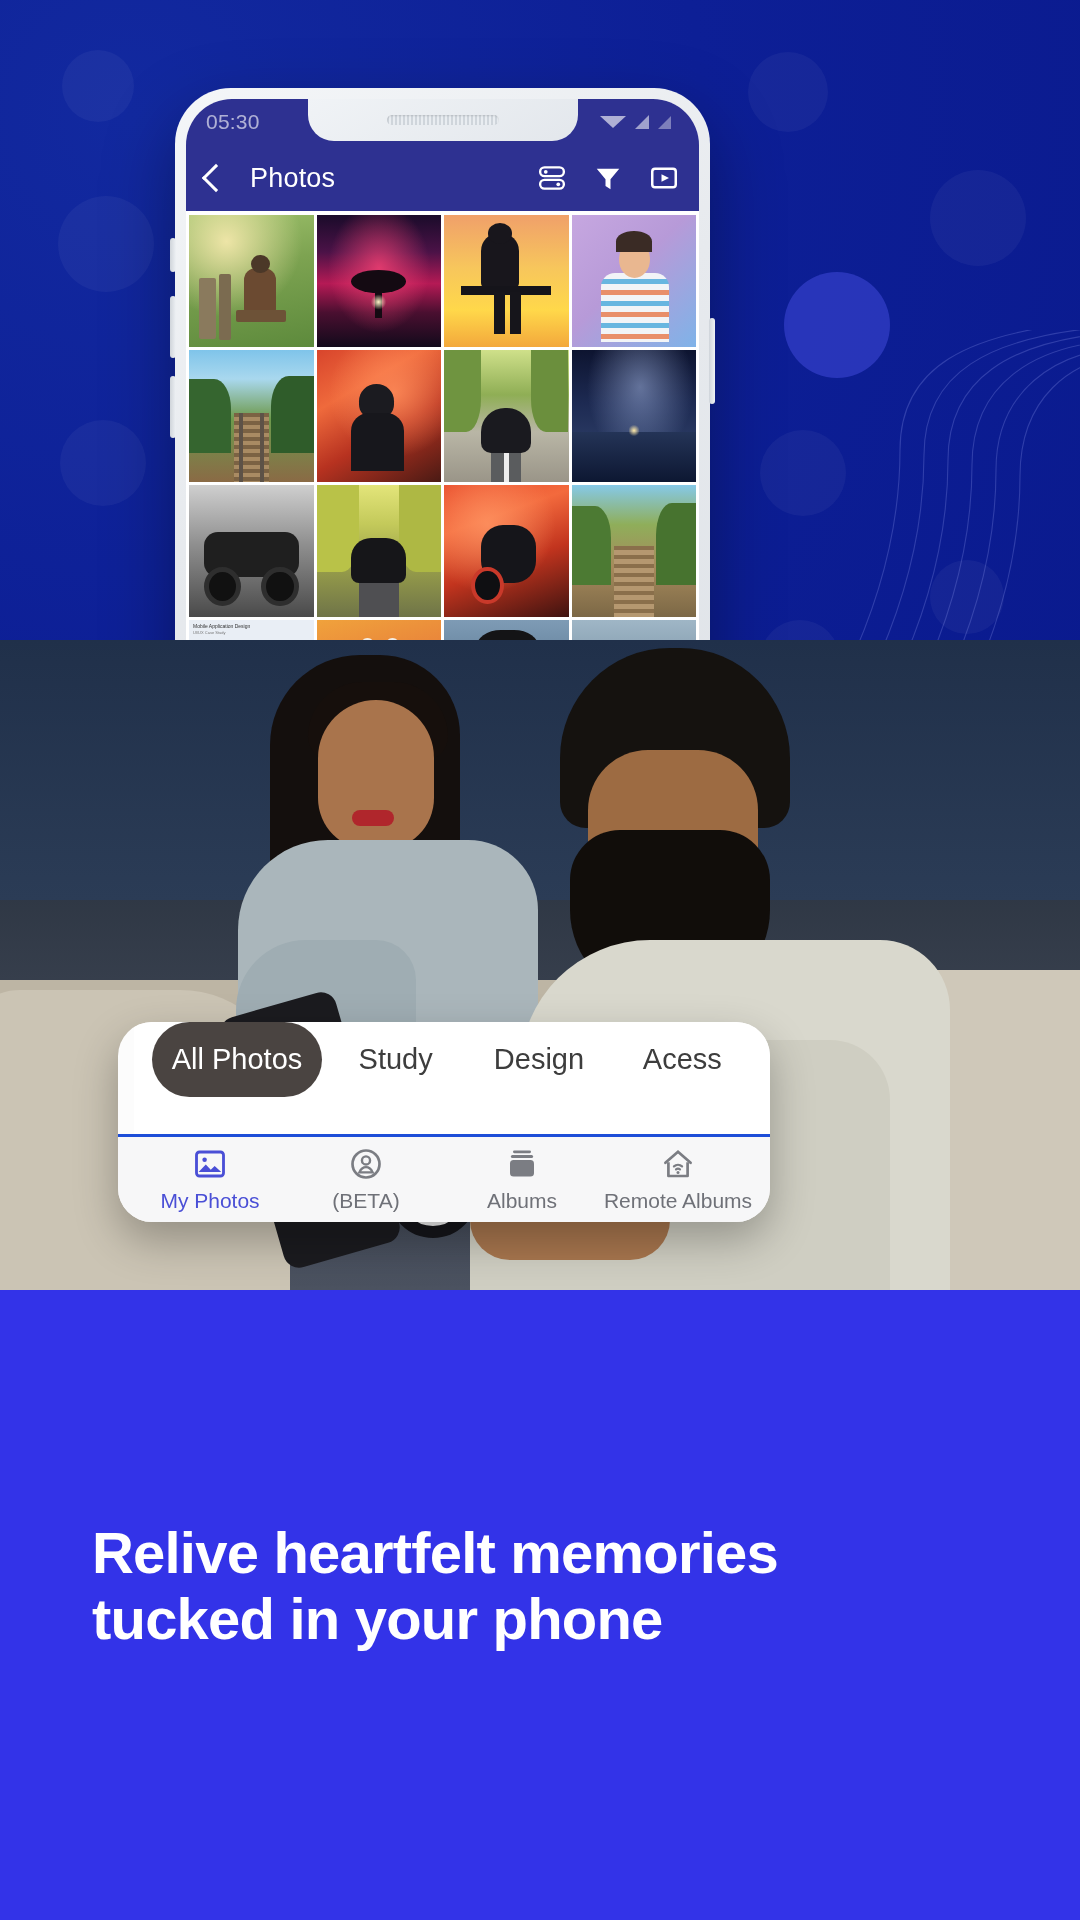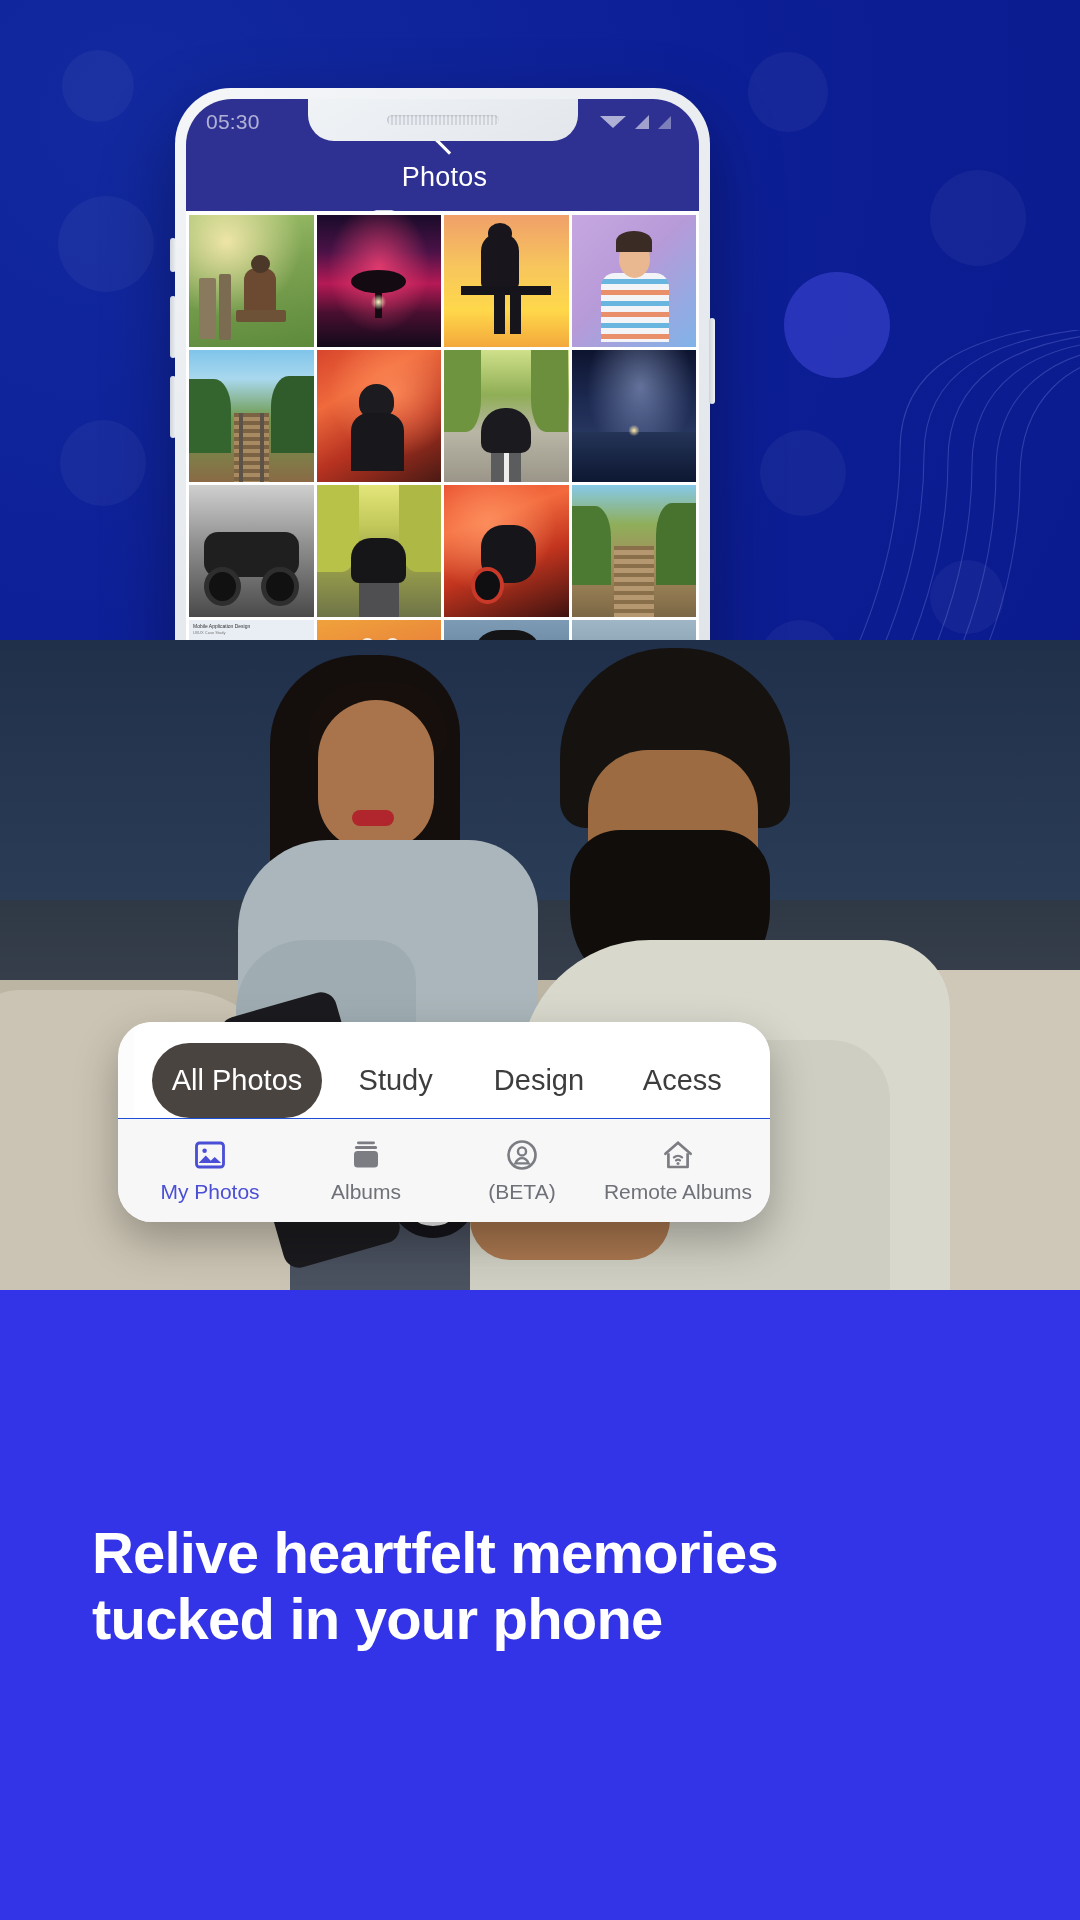--- a/index.html
+++ b/index.html
@@ -76,21 +76,21 @@
   }
   .speaker {
     width:112px; height:10px; border-radius:6px;
     background:repeating-linear-gradient(90deg,#cfd5db 0 2px,#e9edf1 2px 4px);
     box-shadow:inset 0 1px 2px rgba(0,0,0,.12);
   }
 
   
   .appbar {
     height:66px; background:#2e3191;
-    display:flex; align-items:center; padding:0 20px 0 14px; gap:14px;flex-direction:column;
+    display:flex; align-items:center; padding:0 20px 0 14px; gap:14px;
   }
   .back-chevron { width:20px; height:20px; border-left:3px solid #fff; border-bottom:3px solid #fff; transform:rotate(45deg); margin-left:6px; }
   .appbar-title { color:#fff; font-size:27px; font-weight:500; letter-spacing:.2px; flex:1; margin-left:10px; }
   .ab-icons { display:flex; align-items:center; gap:26px; }
   .ic { width:30px; height:30px; display:block; }
 
   
   .grid {
     display:grid; grid-template-columns:repeat(4,1fr);
     gap:3px; padding:4px 3px; background:#fff;
@@ -136,31 +136,31 @@
 
   
   .card {
     position:absolute; left:118px; top:1022px; width:652px; height:200px;
     background:#fcfcfc; border-radius:34px;
     box-shadow:0 18px 44px rgba(0,0,0,.28);
     overflow:hidden; display:flex; flex-direction:column;
   }
   .tabs {
     height:112px; background:#ffffff;
-    display:flex; align-items:flex-end; padding:0 18px; gap:4px;margin-left:16px;
+    display:flex; align-items:flex-start; padding:0 18px; gap:4px;margin-left:16px;
   }
   .tab {
     flex:1; text-align:center; font-size:29px; color:#3d3d3d; font-weight:400;
     padding:21px 0; border-radius:40px;
   }
   .tab.active { background:#4a4441; color:#ffffff; flex:1.22; }
 
   .bottomnav {
-    flex:1; background:#f7f7f8; border-top:1px solid #1d4ed8;
-    display:flex; align-items:center; justify-content:space-around; padding:18px 14px;
+    flex:1; background:#f7f7f8; border-top:3px solid #1d4ed8;
+    display:flex; align-items:center; justify-content:space-around; padding:0 14px;
   }
   .nav-item { display:flex; flex-direction:column; align-items:center; gap:7px; flex:1; }
   .nav-label { font-size:21px; color:#6f7178; }
   .nav-item.active .nav-label { color:#4a4fd6; }
   .nav-ic { width:36px; height:36px; }
 
   
   .headline {
     position:absolute; left:92px; top:1520px; width:760px;
     color:#ffffff; font-size:58px; font-weight:bold;
@@ -431,34 +431,34 @@
       <svg class="nav-ic" viewBox="0 0 24 24">
         <rect x="3" y="4" width="18" height="16" rx="2" fill="none" stroke="#4a4fd6" stroke-width="1.9"></rect>
         <circle cx="8.4" cy="9.2" r="1.5" fill="#4a4fd6"></circle>
         <path d="M4.4 17.4l4.8-5 3.3 3.4 2.6-2.5 4.4 4.1z" fill="#4a4fd6"></path>
       </svg>
       <span class="nav-label">My Photos</span>
     </div>
 
     <div class="nav-item">
       <svg class="nav-ic" viewBox="0 0 24 24">
+        <circle cx="12" cy="12" r="9" fill="none" stroke="#7b7d83" stroke-width="1.8"></circle>
+        <circle cx="12" cy="9.6" r="2.7" fill="none" stroke="#7b7d83" stroke-width="1.6"></circle>
+        <path d="M7.6 17.6c1-2.4 2.7-3.5 4.4-3.5s3.4 1.1 4.4 3.5z" fill="none" stroke="#7b7d83" stroke-width="1.6"></path>
+      </svg>
+      <span class="nav-label">(BETA)</span>
+    </div>
+
+    <div class="nav-item">
+      <svg class="nav-ic" viewBox="0 0 24 24">
         <rect x="6" y="3" width="12" height="1.8" rx="0.9" fill="#7b7d83"></rect>
         <rect x="4.6" y="6" width="14.8" height="2" rx="1" fill="#7b7d83"></rect>
         <rect x="4" y="9.4" width="16" height="11" rx="2.4" fill="#7b7d83"></rect>
       </svg>
       <span class="nav-label">Albums</span>
-    </div>
-
-    <div class="nav-item">
-      <svg class="nav-ic" viewBox="0 0 24 24">
-        <circle cx="12" cy="12" r="9" fill="none" stroke="#7b7d83" stroke-width="1.8"></circle>
-        <circle cx="12" cy="9.6" r="2.7" fill="none" stroke="#7b7d83" stroke-width="1.6"></circle>
-        <path d="M7.6 17.6c1-2.4 2.7-3.5 4.4-3.5s3.4 1.1 4.4 3.5z" fill="none" stroke="#7b7d83" stroke-width="1.6"></path>
-      </svg>
-      <span class="nav-label">(BETA)</span>
     </div>
 
     <div class="nav-item">
       <svg class="nav-ic" viewBox="0 0 24 24">
         <path d="M3.6 11.2L12 3.8l8.4 7.4" fill="none" stroke="#7b7d83" stroke-width="1.8" stroke-linecap="round"></path>
         <path d="M5.6 10.8V20h12.8v-9.2" fill="none" stroke="#7b7d83" stroke-width="1.8" stroke-linejoin="round"></path>
         <path d="M9.3 13.6a4 4 0 015.4 0" fill="none" stroke="#7b7d83" stroke-width="1.5" stroke-linecap="round"></path>
         <path d="M10.7 15.6a2 2 0 012.6 0" fill="none" stroke="#7b7d83" stroke-width="1.5" stroke-linecap="round"></path>
         <circle cx="12" cy="17.6" r="1" fill="#7b7d83"></circle>
       </svg>

